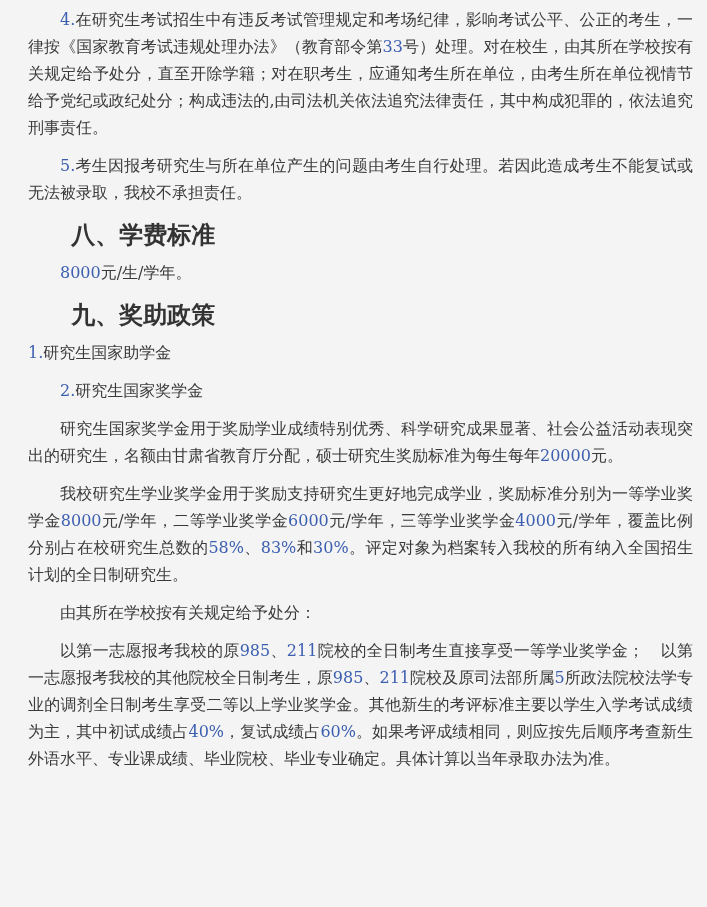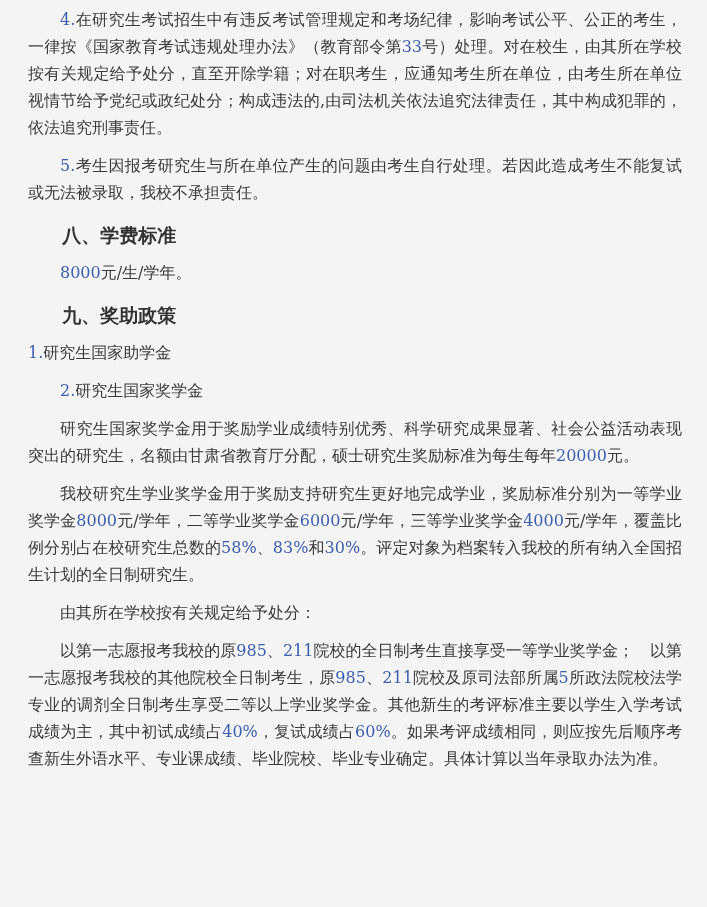--- a/index.html
+++ b/index.html
@@ -9,37 +9,37 @@
   body {
     width: 707px;
     height: 907px;
     overflow: hidden;
     background: #f4f4f4;
     color: #3a3a3a;
     font-family: "DejaVu Serif", "Liberation Serif", serif;
     font-size: 16px;
   }
   .doc {
-    padding: 6px 25px 0 28px;
+    padding: 6px 14px 0 28px;
   }
   .para {
     margin: 11px 0;
     line-height: 27px;
     text-indent: 2em;
     text-align: justify;
   }
   .para.no-indent {
     text-indent: 0;
     margin-top: 8px;
   }
   .doc > .block:first-child {
     margin-top: 0;
   }
   .sec-heading {
-    font-size: 19px;
+    font-size: 24px;
     font-weight: bold;
     line-height: 26px;
     margin: 16px 0 11px 0;
     text-indent: 1.8em;
     color: #333333;
   }
   .num {
     color: #3d5fb0;
   }
 </style>

